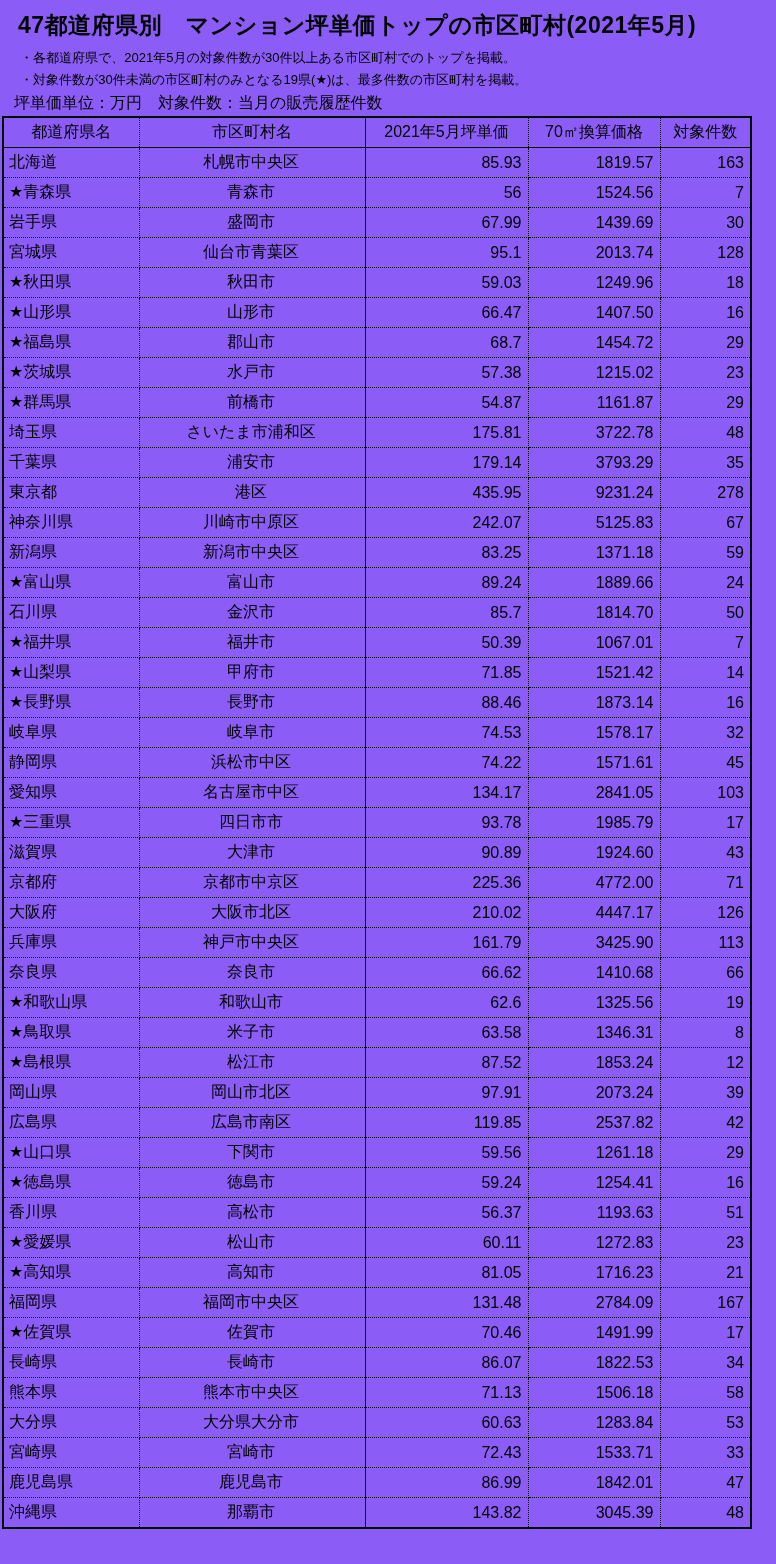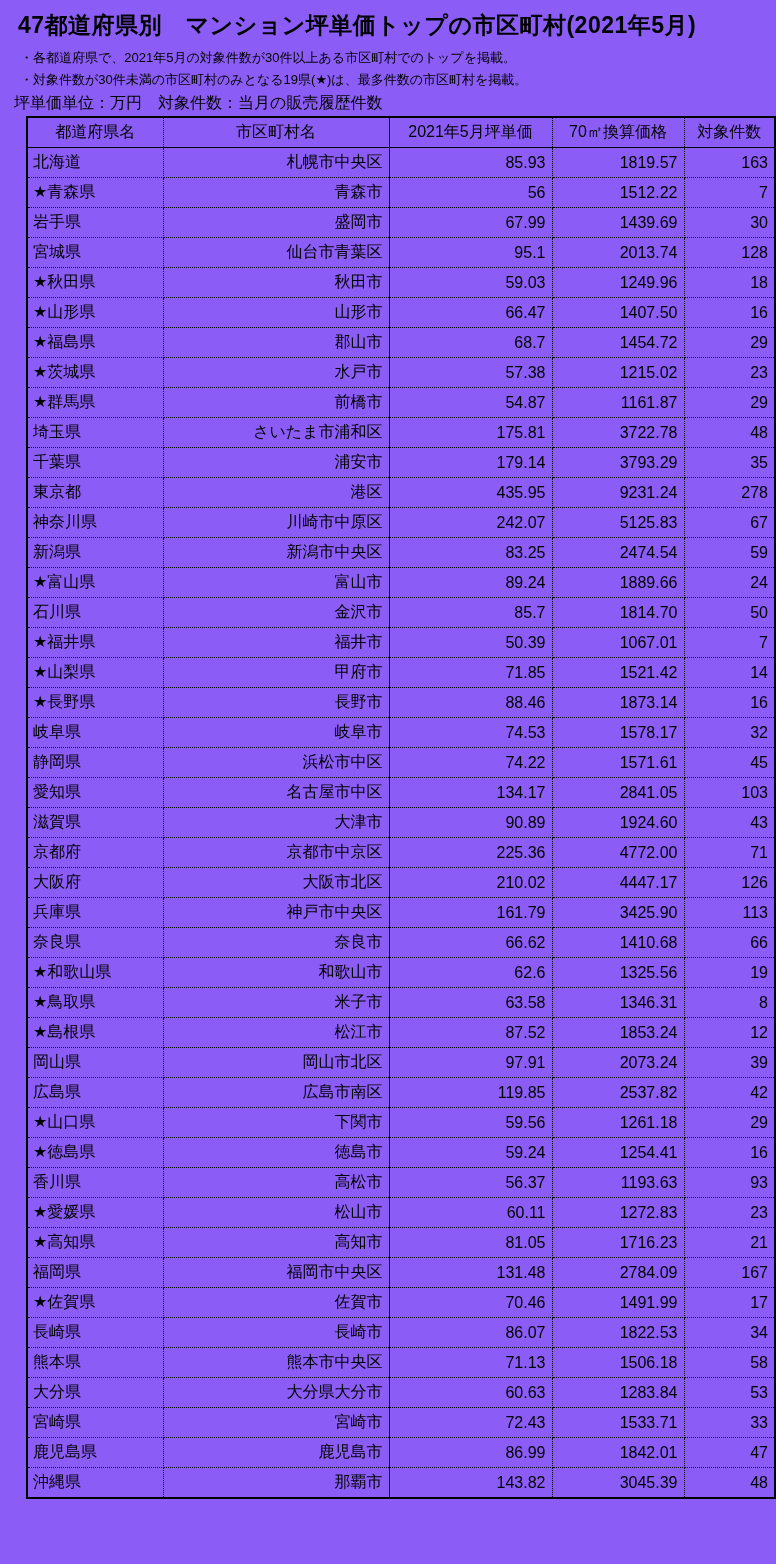--- a/index.html
+++ b/index.html
@@ -33,21 +33,21 @@
   }
   .units {
     font-size: 16px;
     line-height: 21px;
     margin: 1px 0 3px 14px;
     white-space: nowrap;
   }
   table.price-table {
     border-collapse: collapse;
     table-layout: fixed;
-    margin-left: 26px;
+    margin-left: 2px;
     width: 748px;
     border: 2px solid #000000;
   }
   .price-table th, .price-table td {
     border: 1px dotted #000000;
     height: 29px;
     padding: 0 6px;
     font-size: 16px;
     font-weight: normal;
     white-space: nowrap;
@@ -60,21 +60,21 @@
     border-top: 2px solid #000000;
   }
   .price-table th.c-city, .price-table td.c-city {
     border-right: 1px solid #000000;
   }
   .price-table td.c-pref {
     text-align: left;
     padding-left: 5px;
   }
   .price-table td.c-city {
-    text-align: right;
+    text-align: center;
     padding-left: 4px;
     font-family: Liberation Serif, serif;
   }
   .price-table td.c-num {
     text-align: right;
     padding-right: 6px;
   }
   .star {
     display: inline;
   }
@@ -116,21 +116,21 @@
     <td class="c-city">札幌市中央区</td>
     <td class="c-num">85.93</td>
     <td class="c-num">1819.57</td>
     <td class="c-num">163</td>
   </tr>
 
   <tr>
     <td class="c-pref"><span class="star">★</span><span>青森県</span></td>
     <td class="c-city">青森市</td>
     <td class="c-num">56</td>
-    <td class="c-num">1512.22</td>
+    <td class="c-num">1524.56</td>
     <td class="c-num">7</td>
   </tr>
 
   <tr>
     <td class="c-pref"><span class="star"></span><span>岩手県</span></td>
     <td class="c-city">盛岡市</td>
     <td class="c-num">67.99</td>
     <td class="c-num">1439.69</td>
     <td class="c-num">30</td>
   </tr>
@@ -213,21 +213,21 @@
     <td class="c-city">川崎市中原区</td>
     <td class="c-num">242.07</td>
     <td class="c-num">5125.83</td>
     <td class="c-num">67</td>
   </tr>
 
   <tr>
     <td class="c-pref"><span class="star"></span><span>新潟県</span></td>
     <td class="c-city">新潟市中央区</td>
     <td class="c-num">83.25</td>
-    <td class="c-num">2474.54</td>
+    <td class="c-num">1371.18</td>
     <td class="c-num">59</td>
   </tr>
 
   <tr>
     <td class="c-pref"><span class="star">★</span><span>富山県</span></td>
     <td class="c-city">富山市</td>
     <td class="c-num">89.24</td>
     <td class="c-num">1889.66</td>
     <td class="c-num">24</td>
   </tr>
@@ -281,20 +281,27 @@
   </tr>
 
   <tr>
     <td class="c-pref"><span class="star"></span><span>愛知県</span></td>
     <td class="c-city">名古屋市中区</td>
     <td class="c-num">134.17</td>
     <td class="c-num">2841.05</td>
     <td class="c-num">103</td>
   </tr>
 
+  <tr>
+    <td class="c-pref"><span class="star">★</span><span>三重県</span></td>
+    <td class="c-city">四日市市</td>
+    <td class="c-num">93.78</td>
+    <td class="c-num">1985.79</td>
+    <td class="c-num">17</td>
+  </tr>
 
   <tr>
     <td class="c-pref"><span class="star"></span><span>滋賀県</span></td>
     <td class="c-city">大津市</td>
     <td class="c-num">90.89</td>
     <td class="c-num">1924.60</td>
     <td class="c-num">43</td>
   </tr>
 
   <tr>
@@ -383,21 +390,21 @@
     <td class="c-num">59.24</td>
     <td class="c-num">1254.41</td>
     <td class="c-num">16</td>
   </tr>
 
   <tr>
     <td class="c-pref"><span class="star"></span><span>香川県</span></td>
     <td class="c-city">高松市</td>
     <td class="c-num">56.37</td>
     <td class="c-num">1193.63</td>
-    <td class="c-num">93</td>
+    <td class="c-num">51</td>
   </tr>
 
   <tr>
     <td class="c-pref"><span class="star">★</span><span>愛媛県</span></td>
     <td class="c-city">松山市</td>
     <td class="c-num">60.11</td>
     <td class="c-num">1272.83</td>
     <td class="c-num">23</td>
   </tr>
 

